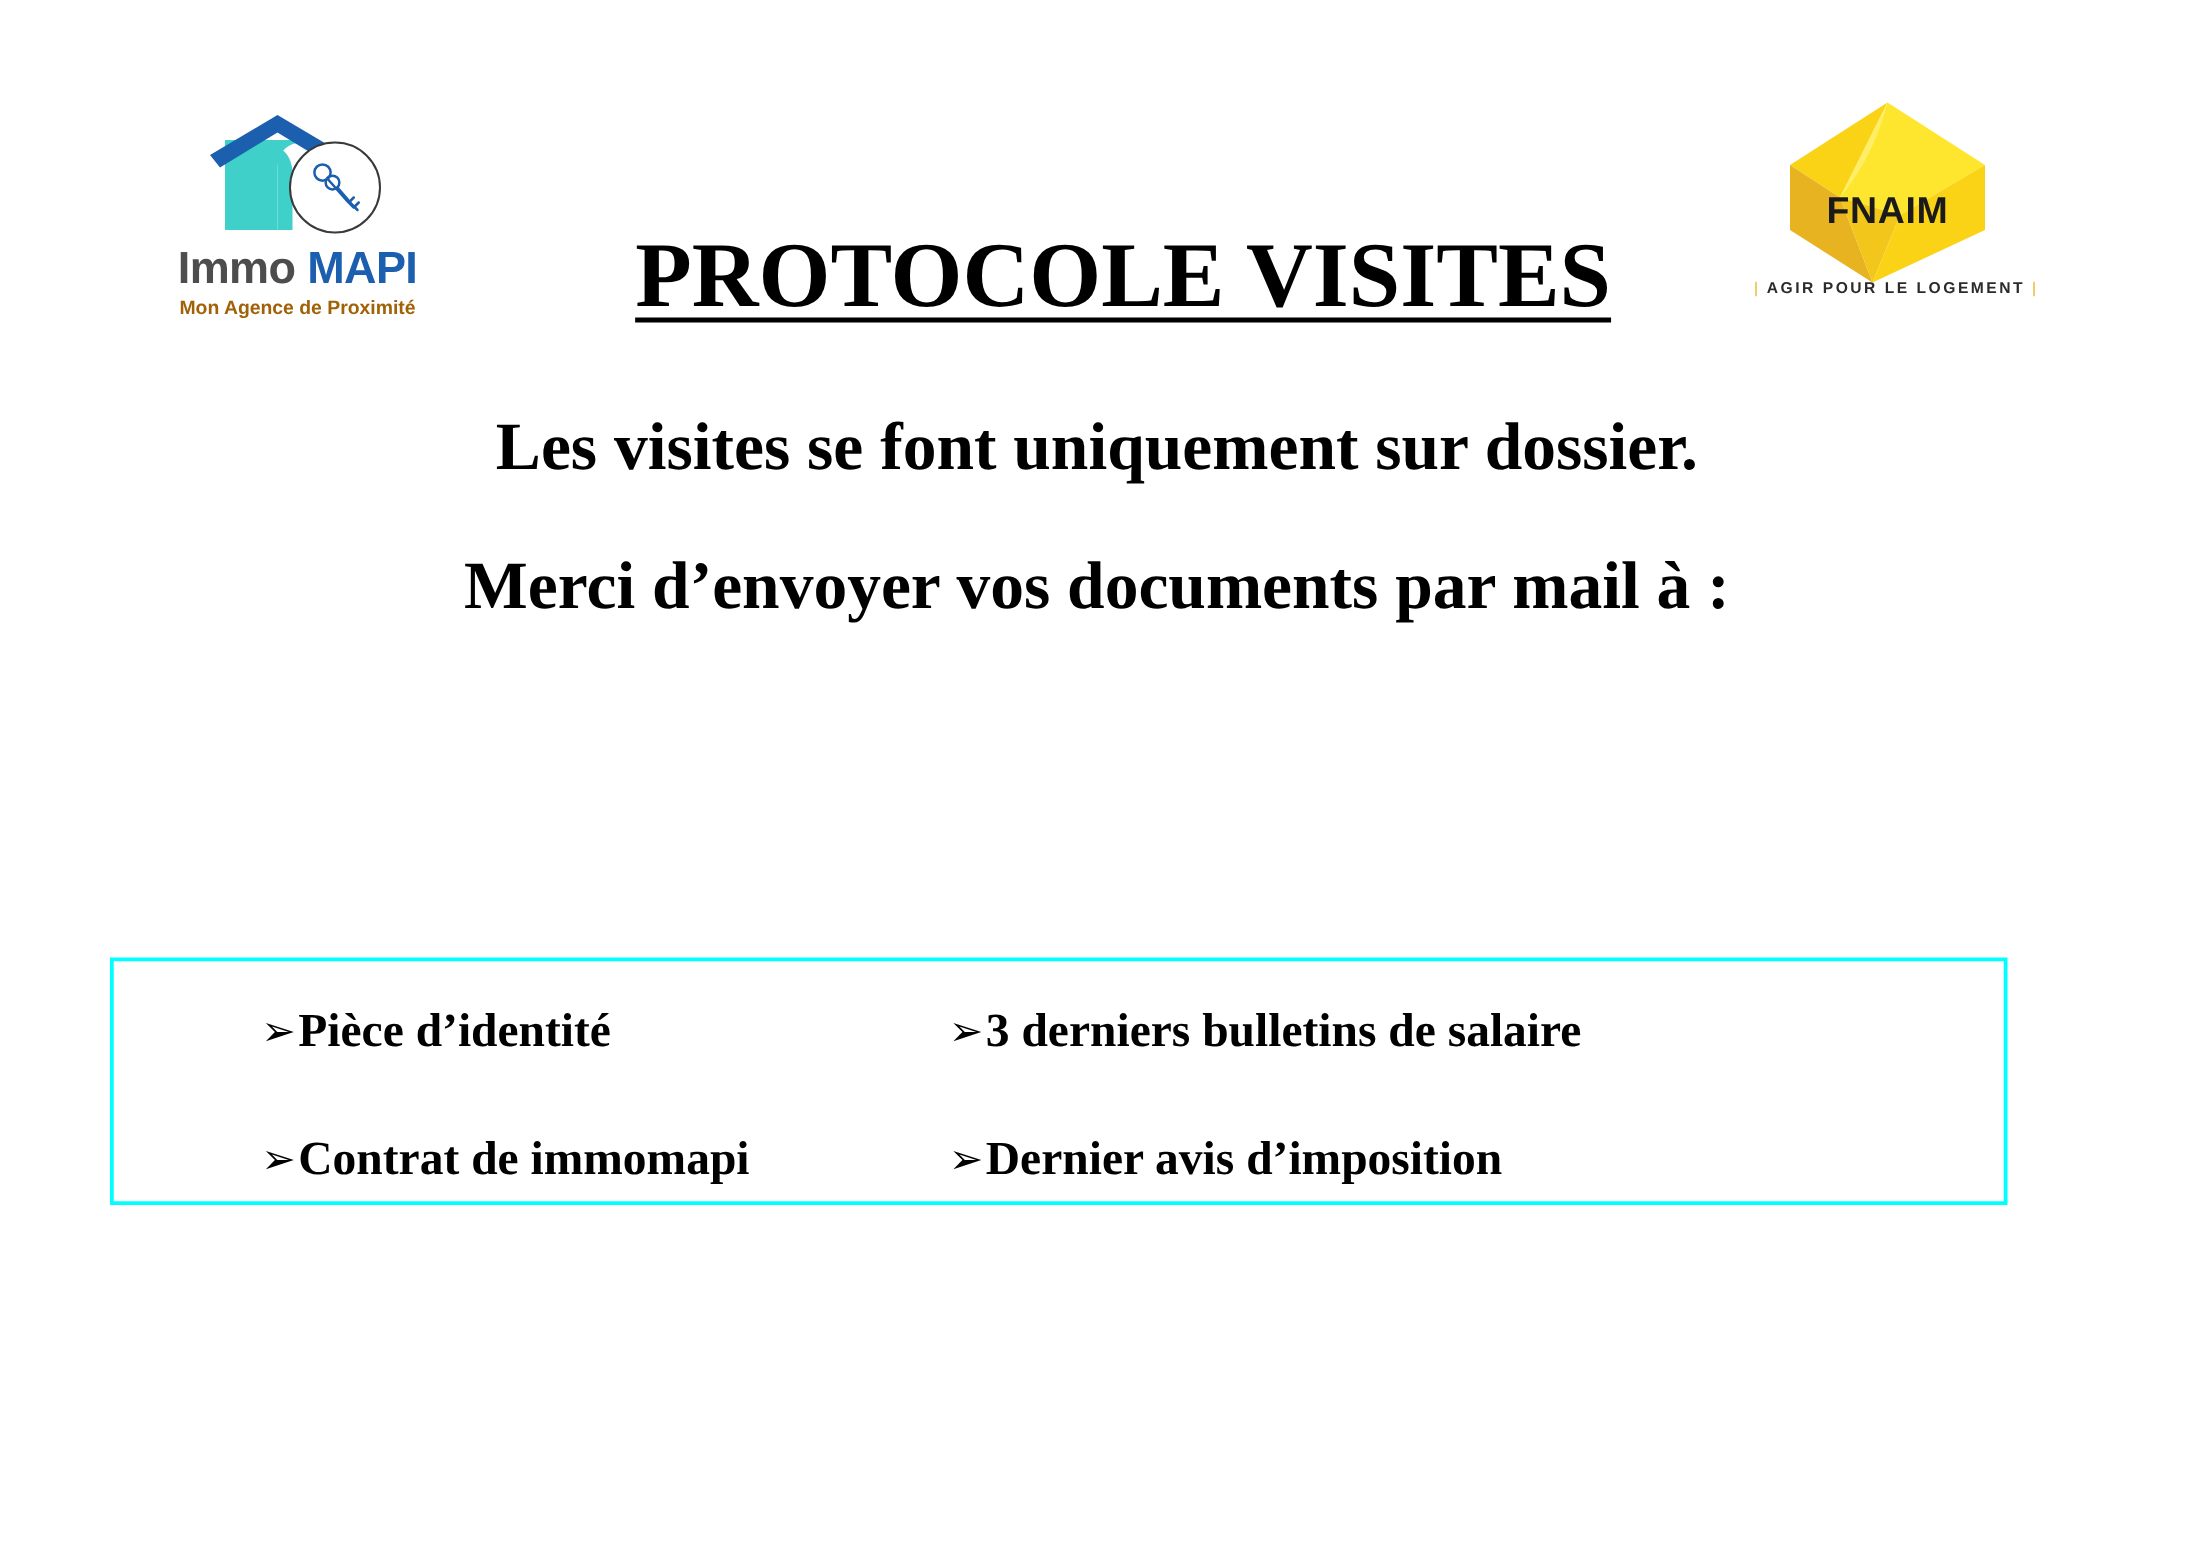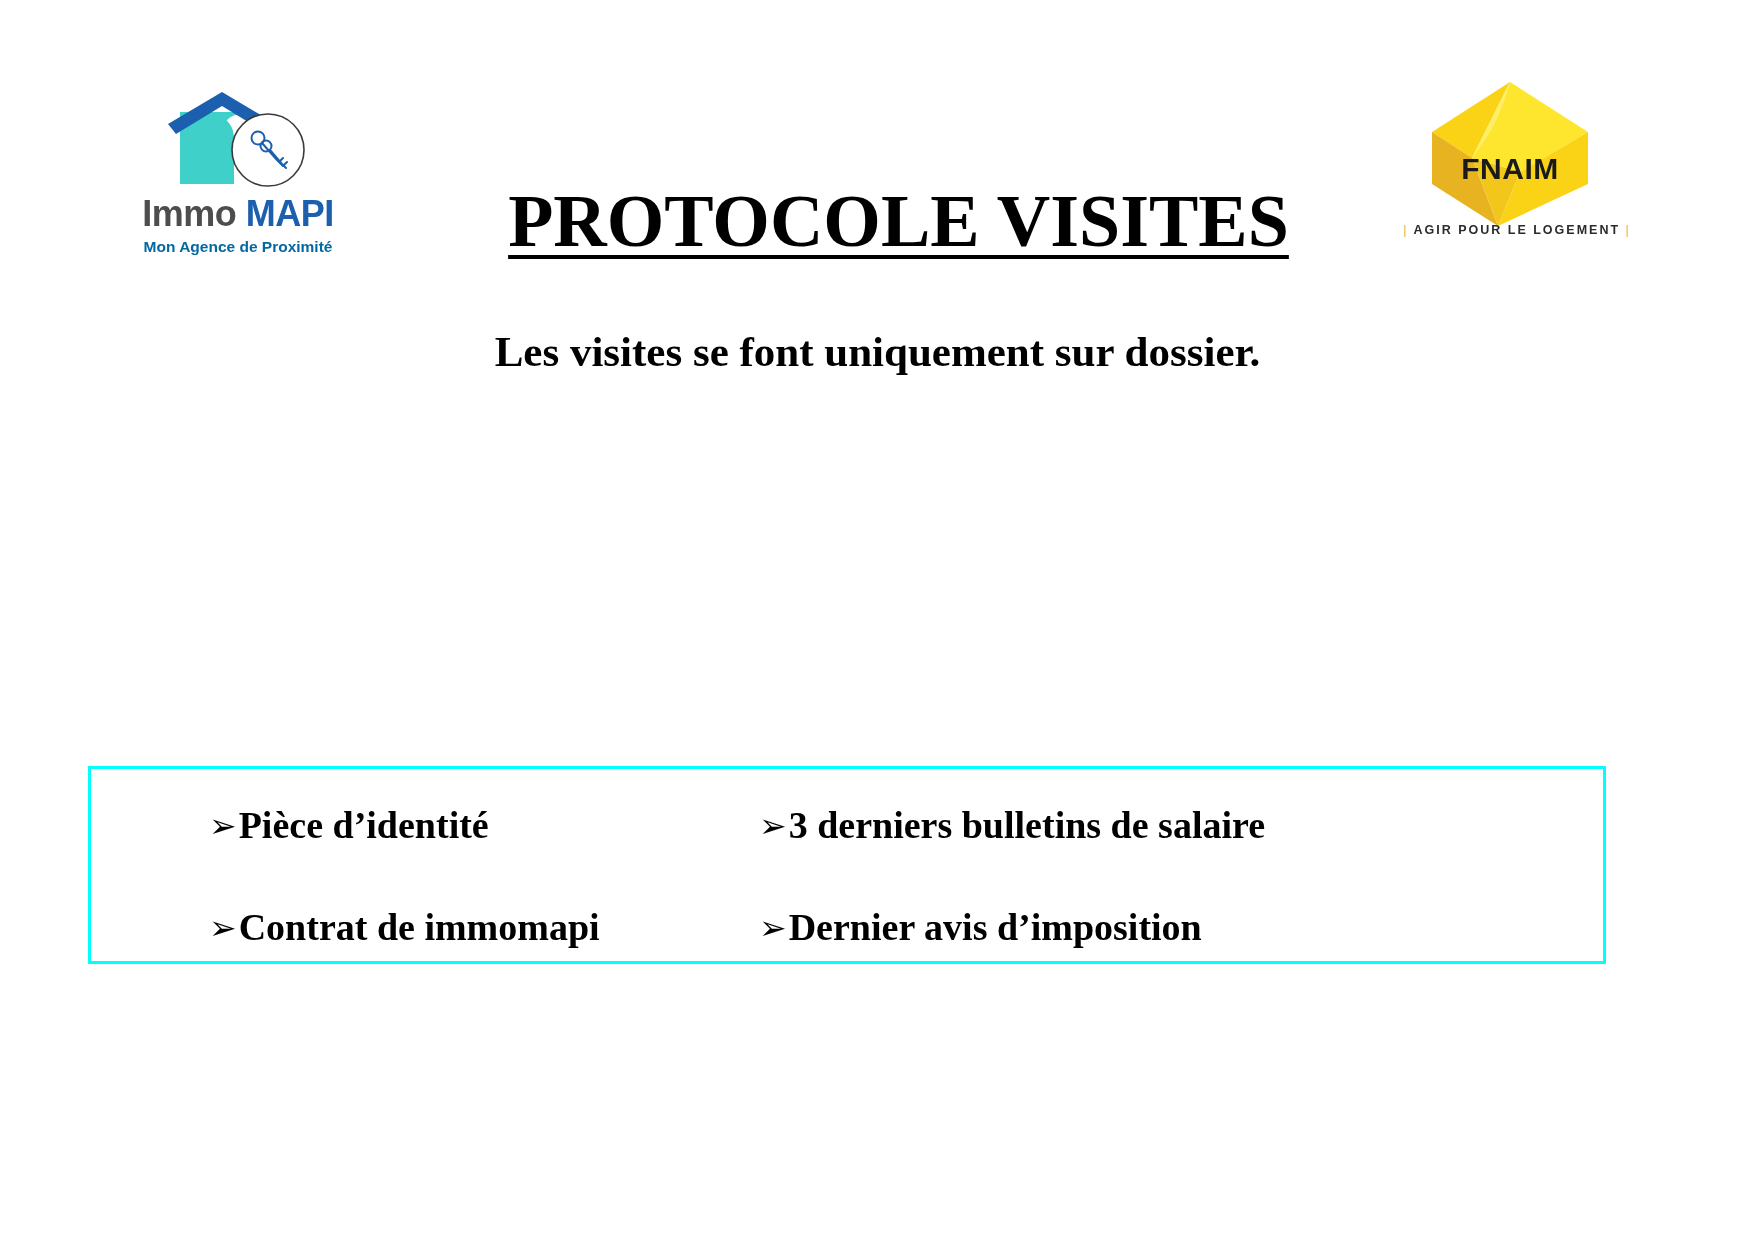--- a/index.html
+++ b/index.html
@@ -59,21 +59,21 @@
   .wm-mapi { color: #1b5fae; }
   .immomapi-tagline {
     position: absolute;
     left: 0;
     top: 150px;
     width: 300px;
     text-align: center;
     font-family: "Liberation Sans", "DejaVu Sans", sans-serif;
     font-weight: bold;
     font-size: 15.5px;
-    color: #0369a1;
+    color: #a16207;
     letter-spacing: 0px;
     white-space: nowrap;
   }
 
   
   .fnaim-logo {
     position: absolute;
     left: 1392px;
     top: 80px;
     width: 270px;
@@ -136,21 +136,21 @@
 
   
   .body-block {
     position: absolute;
     left: 0;
     top: 330px;
     width: 1755px;
     text-align: center;
   }
   .body-line {
-    font-size: 43px;
+    font-size: 54px;
     font-weight: bold;
     line-height: 1.0;
     margin: 0 0 57px 0;
     white-space: nowrap;
   }
   .body-line.l2 { margin-bottom: 62px; }
   .mail-line {
     font-size: 43px;
     font-weight: bold;
     line-height: 1.0;
@@ -252,20 +252,21 @@
     <div class="fnaim-slogan">
       <span class="bar">|</span>
       <span>AGIR POUR LE LOGEMENT</span>
       <span class="bar">|</span>
     </div>
   </div>
 </div>
 
 <div class="body-block">
   <p class="body-line l1">Les visites se font uniquement sur dossier.</p>
+  <p class="body-line l2">Merci d’envoyer vos documents par mail à :</p>
 </div>
 
 <div class="req-box">
   <div class="req-grid">
     <div class="req-item req-c1 req-r1">
       <span class="bullet">➢</span>
       <span>Pièce d’identité</span>
     </div>
     <div class="req-item req-c2 req-r1">
       <span class="bullet">➢</span>

